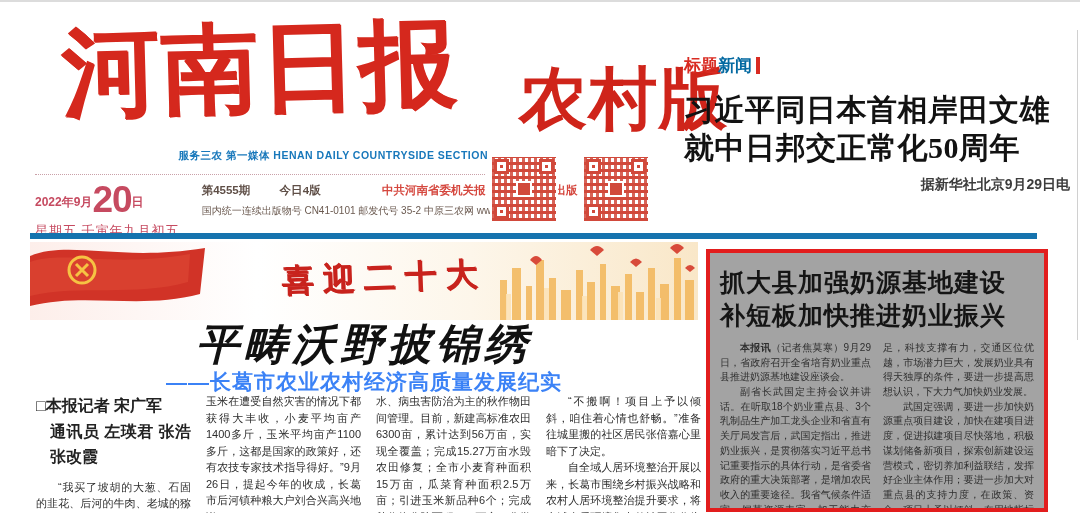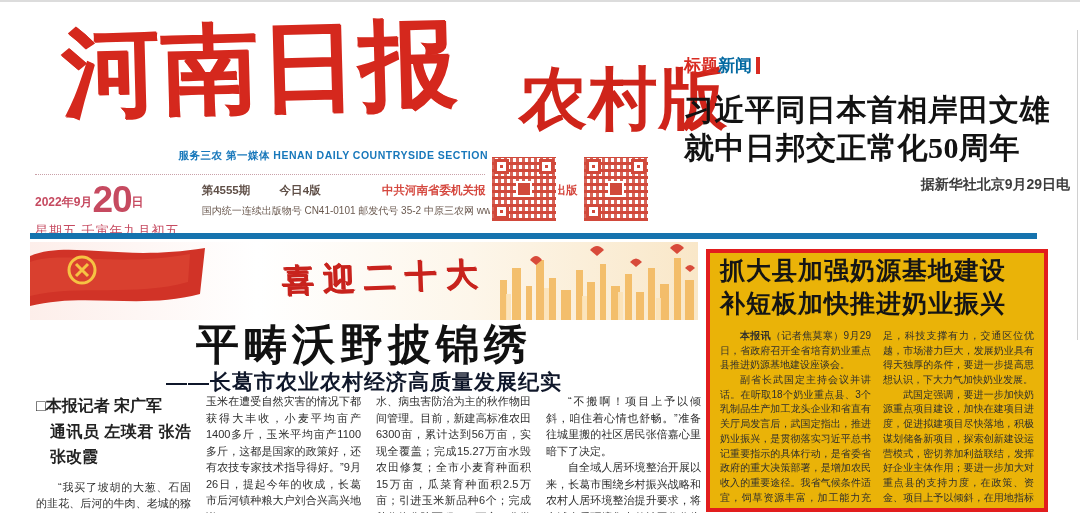--- a/index.html
+++ b/index.html
@@ -57,34 +57,34 @@
   .banner { position:absolute; left:30px; top:240px; width:668px; height:78px; overflow:hidden;
             background:linear-gradient(90deg,#fdeeea 0%,#ffffff 34%,#fdf6ea 66%,#f9e7c8 100%); }
   .banner svg { position:absolute; top:0; left:0; }
   .banner .slogan { position:absolute; left:53%; top:14px; transform:translateX(-50%) rotate(-2deg);
                     color:#c8231d; font-weight:900; font-size:32px; letter-spacing:9px;
                     font-family:"DejaVu Serif","Liberation Serif",serif; white-space:nowrap;
                     text-shadow:1px 1px 0 #c8231d; }
 
   
   .main-title { position:absolute; left:30px; top:314px; width:668px; text-align:center;
-                font-size:43px; font-weight:900; color:#111; letter-spacing:5px; white-space:nowrap; }
+                font-size:43px; font-weight:900; color:#111; letter-spacing:5px; white-space:nowrap;font-style:italic; }
   .main-sub { position:absolute; left:30px; top:366px; width:668px; text-align:center;
-              font-size:21px; font-weight:bold; color:#0f172a; letter-spacing:1px; white-space:nowrap; }
+              font-size:21px; font-weight:bold; color:#3b82f6; letter-spacing:1px; white-space:nowrap; }
   .byline { font-size:16px; font-weight:bold; color:#222; line-height:1.6; margin-bottom:9px; }
   .byline .b2 { padding-left:14px; }
   .col { position:absolute; top:391px; width:155px; height:122px; overflow:hidden;
          font-size:11px; line-height:1.5; color:#2e2e2e; text-align:justify; }
   .col p { text-indent:2em; }
   .col p.cont { text-indent:0; }
   .c1 { left:36px; } .c2 { left:206px; } .c3 { left:376px; } .c4 { left:546px; }
 
   
   .redbox { position:absolute; left:706px; top:247px; width:342px; height:263px;
-            border:4px solid #e21d1d; background:#eab308; padding:2px 10px 8px; overflow:hidden; }
+            border:4px solid #e21d1d; background:#a3a3a3; padding:14px 10px 8px; overflow:hidden; }
   .redbox-title { font-family:"Liberation Serif","DejaVu Serif",serif; font-weight:900;
                   font-size:25px; line-height:1.3; color:#151515; letter-spacing:1px; white-space:nowrap; }
   .redbox-body { margin-top:9px; column-count:2; column-gap:12px; height:180px;
                  font-size:10px; line-height:1.47; color:#2e2e2e; text-align:justify; }
   .redbox-body p { text-indent:2em; }
   .redbox-body .lead-bold { font-weight:bold;margin-top:20px; }
 </style>
 </head>
 <body>
 

